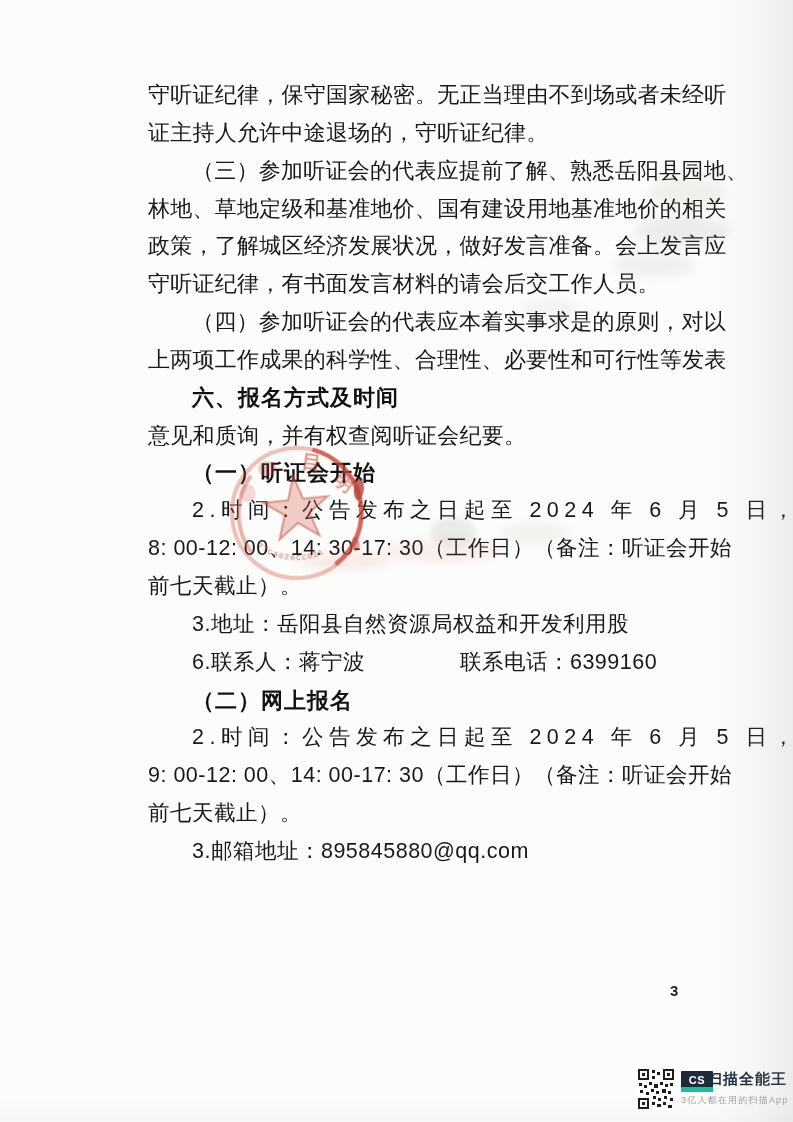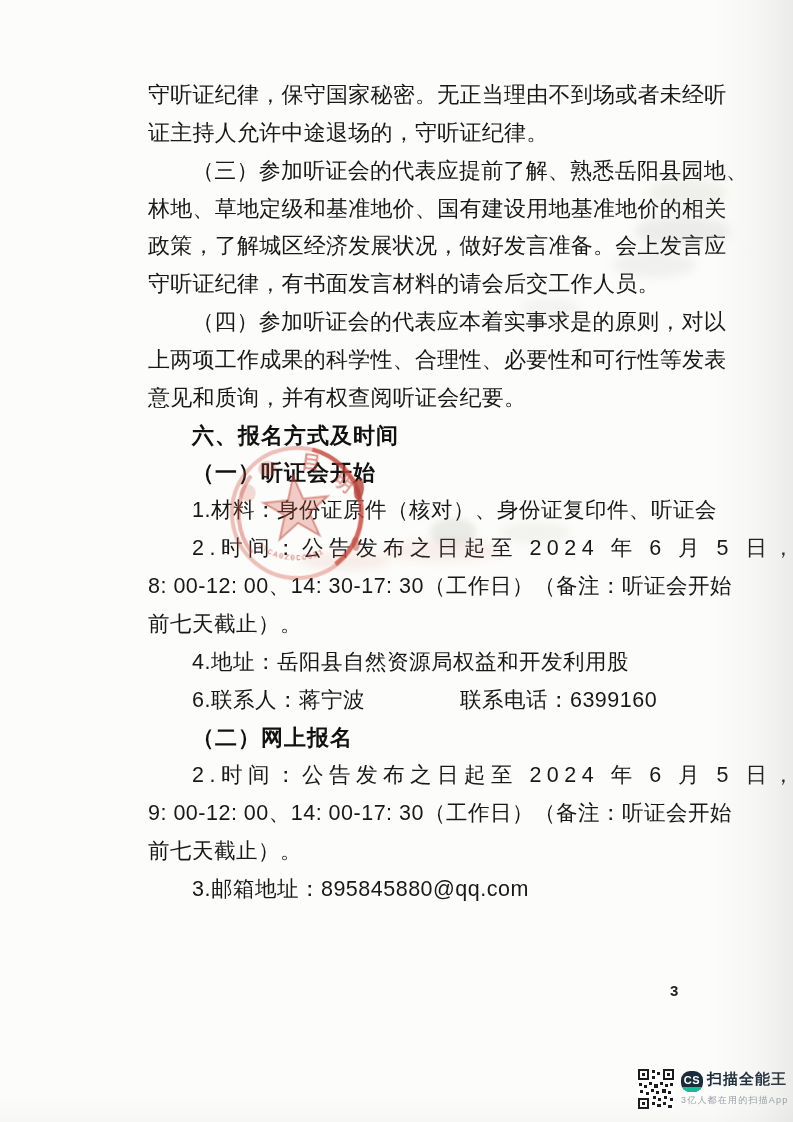--- a/index.html
+++ b/index.html
@@ -72,21 +72,21 @@
   .smudge-pink-2{left:300px;top:552px;width:90px;height:18px;background:rgba(215,120,108,0.12);filter:blur(4px);}
   .smudge-gray-6{left:520px;top:298px;width:60px;height:20px;background:rgba(125,125,122,0.07);filter:blur(4px);}
 
   
   .watermark{
     position:absolute;left:637px;top:1066px;width:140px;height:48px;
     font-family:"Liberation Sans","DejaVu Sans",sans-serif;
   }
   .qr{position:absolute;left:0;top:2px;width:38px;height:42px;}
   .cs-logo{
-    position:absolute;left:44px;top:5px;width:22px;height:21px;border-radius:9px;
+    position:absolute;left:44px;top:5px;width:32px;height:21px;border-radius:1px;
     overflow:hidden;display:flex;align-items:center;justify-content:center;
   }
   .cs-logo .cs-text{
     position:relative;z-index:2;color:#fff;font-size:11px;font-weight:700;
     letter-spacing:0.5px;line-height:1;margin-top:-2px;
   }
   .cs-accent{position:absolute;left:0;right:0;bottom:0;height:5px;z-index:1;}
   .wm-title{
     position:absolute;left:70px;top:4px;font-size:15px;font-weight:700;
     letter-spacing:1px;white-space:nowrap;
@@ -103,28 +103,27 @@
 
   <div class="doc-text">
       <div class="line body">守听证纪律，保守国家秘密。无正当理由不到场或者未经听</div>
       <div class="line body">证主持人允许中途退场的，守听证纪律。</div>
       <div class="line body indent">（三）参加听证会的代表应提前了解、熟悉岳阳县园地、</div>
       <div class="line body">林地、草地定级和基准地价、国有建设用地基准地价的相关</div>
       <div class="line body">政策，了解城区经济发展状况，做好发言准备。会上发言应</div>
       <div class="line body">守听证纪律，有书面发言材料的请会后交工作人员。</div>
       <div class="line body indent">（四）参加听证会的代表应本着实事求是的原则，对以</div>
       <div class="line body">上两项工作成果的科学性、合理性、必要性和可行性等发表</div>
+      <div class="line heading indent">六、报名方式及时间</div>
       <div class="line body">意见和质询，并有权查阅听证会纪要。</div>
-      <div class="line heading indent">六、报名方式及时间</div>
       <div class="line heading indent">（一）听证会开始</div>
-      <div class="line item indent">1.材料：身份证原件（核对）、身份证复印件、听证会</div>
       <div class="line item indent spaced">2.时间：公告发布之日起至 2024 年 6 月 5 日，</div>
       <div class="line item">8: 00-12: 00、14: 30-17: 30（工作日）（备注：听证会开始</div>
       <div class="line item">前七天截止）。</div>
-      <div class="line item indent">4.地址：岳阳县自然资源局权益和开发利用股</div>
+      <div class="line item indent">3.地址：岳阳县自然资源局权益和开发利用股</div>
       <div class="line item indent"><span>6.联系人：蒋宁波</span><span class="gap"></span><span>联系电话：6399160</span></div>
       <div class="line heading indent">（二）网上报名</div>
       <div class="line item indent spaced">2.时间：公告发布之日起至 2024 年 6 月 5 日，</div>
       <div class="line item">9: 00-12: 00、14: 00-17: 30（工作日）（备注：听证会开始</div>
       <div class="line item">前七天截止）。</div>
       <div class="line item indent">3.邮箱地址：895845880@qq.com</div>
     </div>
 
   <svg class="seal" viewBox="0 0 174 174">
     <defs>

